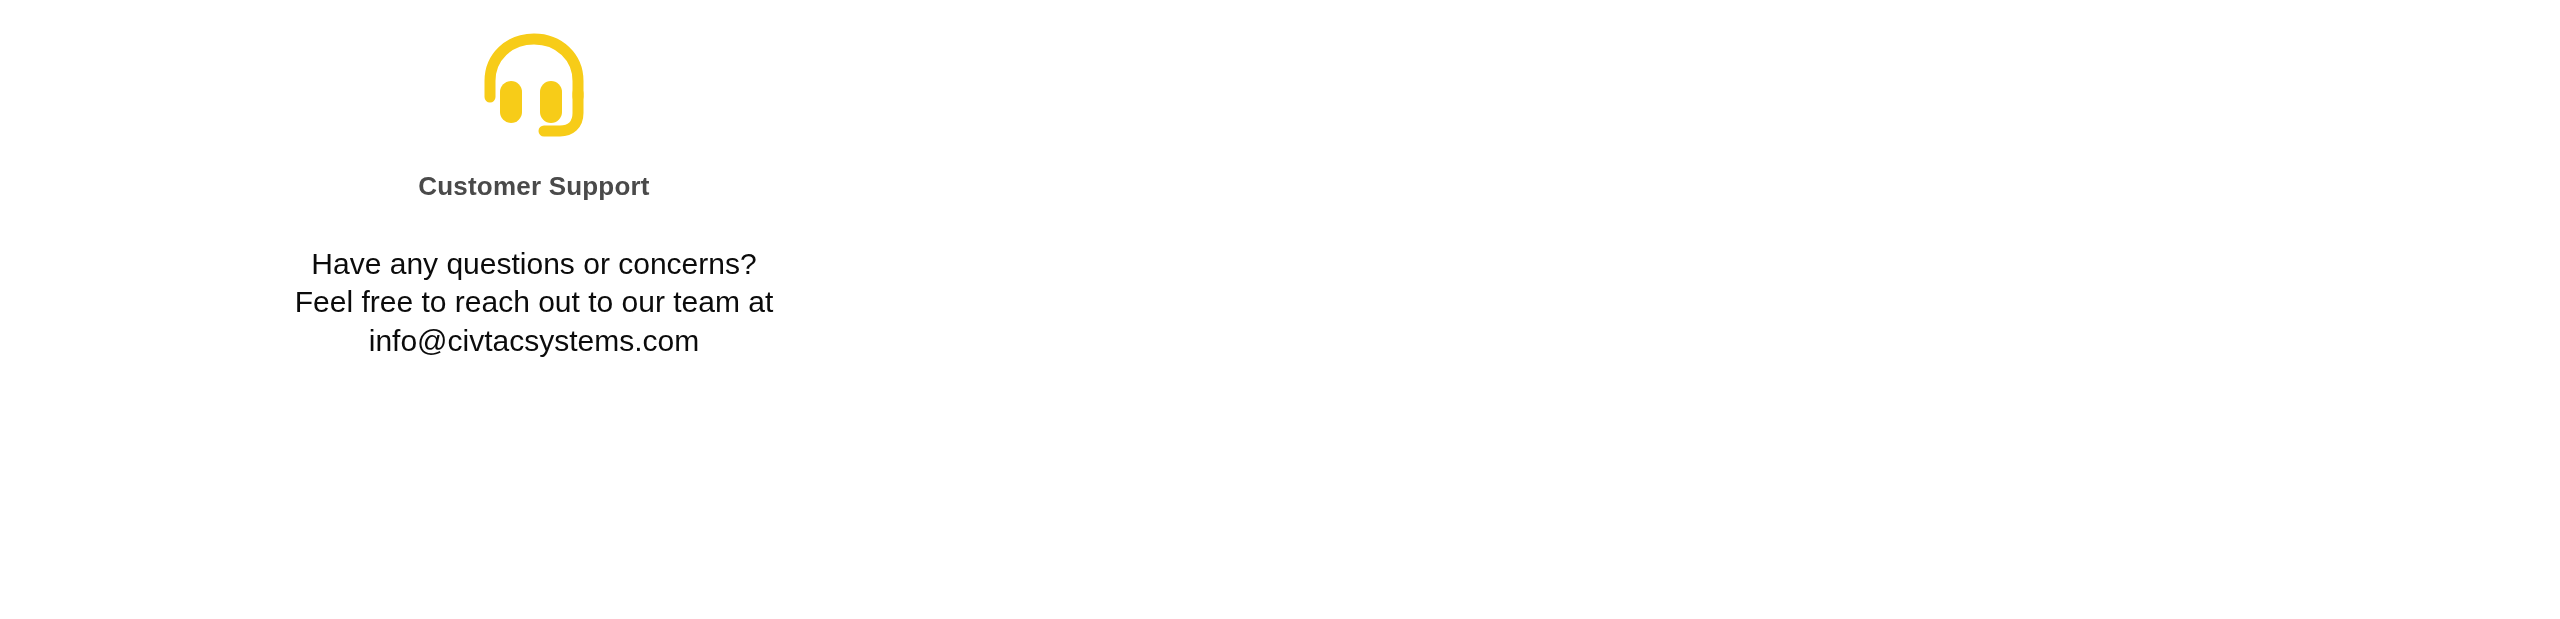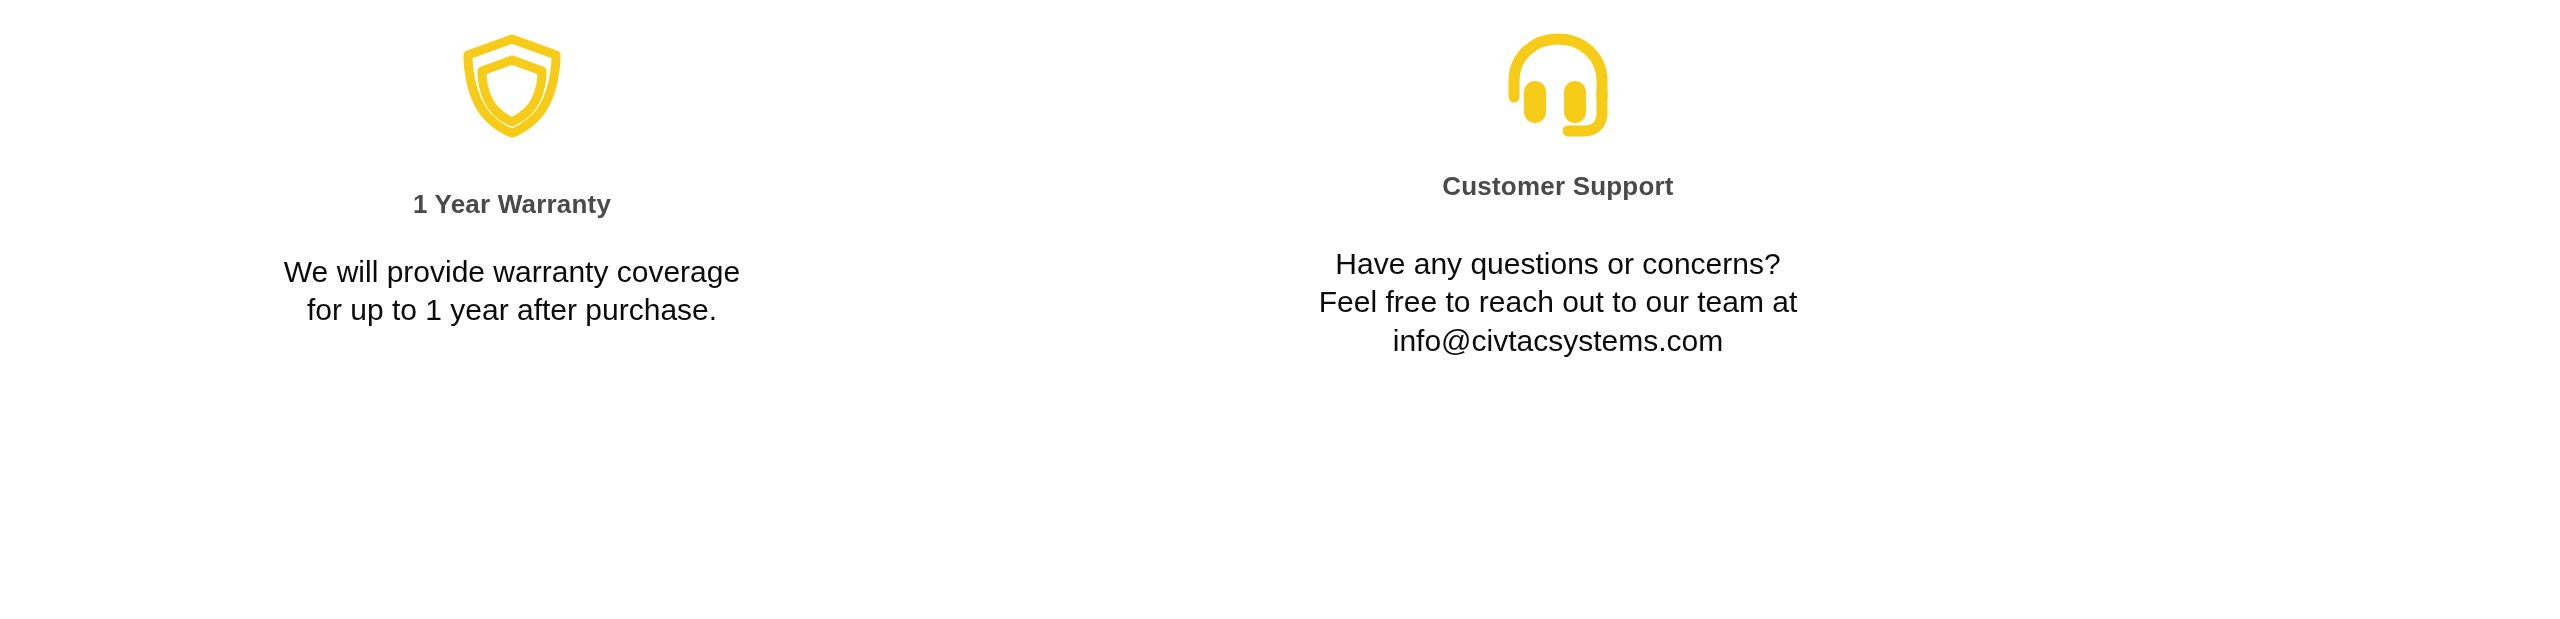--- a/index.html
+++ b/index.html
@@ -82,31 +82,20 @@
 
   .col-support   .icon-wrap     { height: 118px; margin-bottom: 20px; }
   .col-support   .feature-title { margin-top: 4px; max-width: 420px; }
   .col-support   .feature-body  { margin-top: 40px; }
 </style>
 </head>
 <body>
 
 <div class="trust-strip">
 
-  <div class="trust-column col-warranty">
-    <div class="icon-wrap">
-      <svg width="112" height="112" viewBox="0 0 112 112" fill="none" aria-hidden="true">
-        <path d="M56 10 L100 26 C100 26 101 66 80 88 C70 98 60 103 56 104 C52 103 42 98 32 88 C11 66 12 26 12 26 Z" stroke="#f7cc18" stroke-width="9" stroke-linejoin="round" stroke-linecap="round" fill="none"></path>
-        <path d="M56 31 L86 42 C86 42 87 67 72 82 C65 89 58 92 56 93 C54 92 47 89 40 82 C25 67 26 42 26 42 Z" stroke="#f7cc18" stroke-width="9" stroke-linejoin="round" stroke-linecap="round" fill="none"></path>
-      </svg>
-    </div>
-    <h3 class="feature-title">1 Year Warranty</h3>
-    <p class="feature-body">We will provide warranty coverage
-for up to 1 year after purchase.</p>
-  </div>
 
 
   <div class="trust-column col-support">
     <div class="icon-wrap">
       <svg width="112" height="108" viewBox="0 0 112 108" fill="none" aria-hidden="true">
 
         <path d="M12 66 L12 50 C12 26 31 8 56 8 C81 8 100 26 100 50 L100 66" stroke="#f7cc18" stroke-width="11" stroke-linecap="round" fill="none"></path>
 
         <rect x="22" y="50" width="22" height="42" rx="11" fill="#f7cc18"></rect>
 

